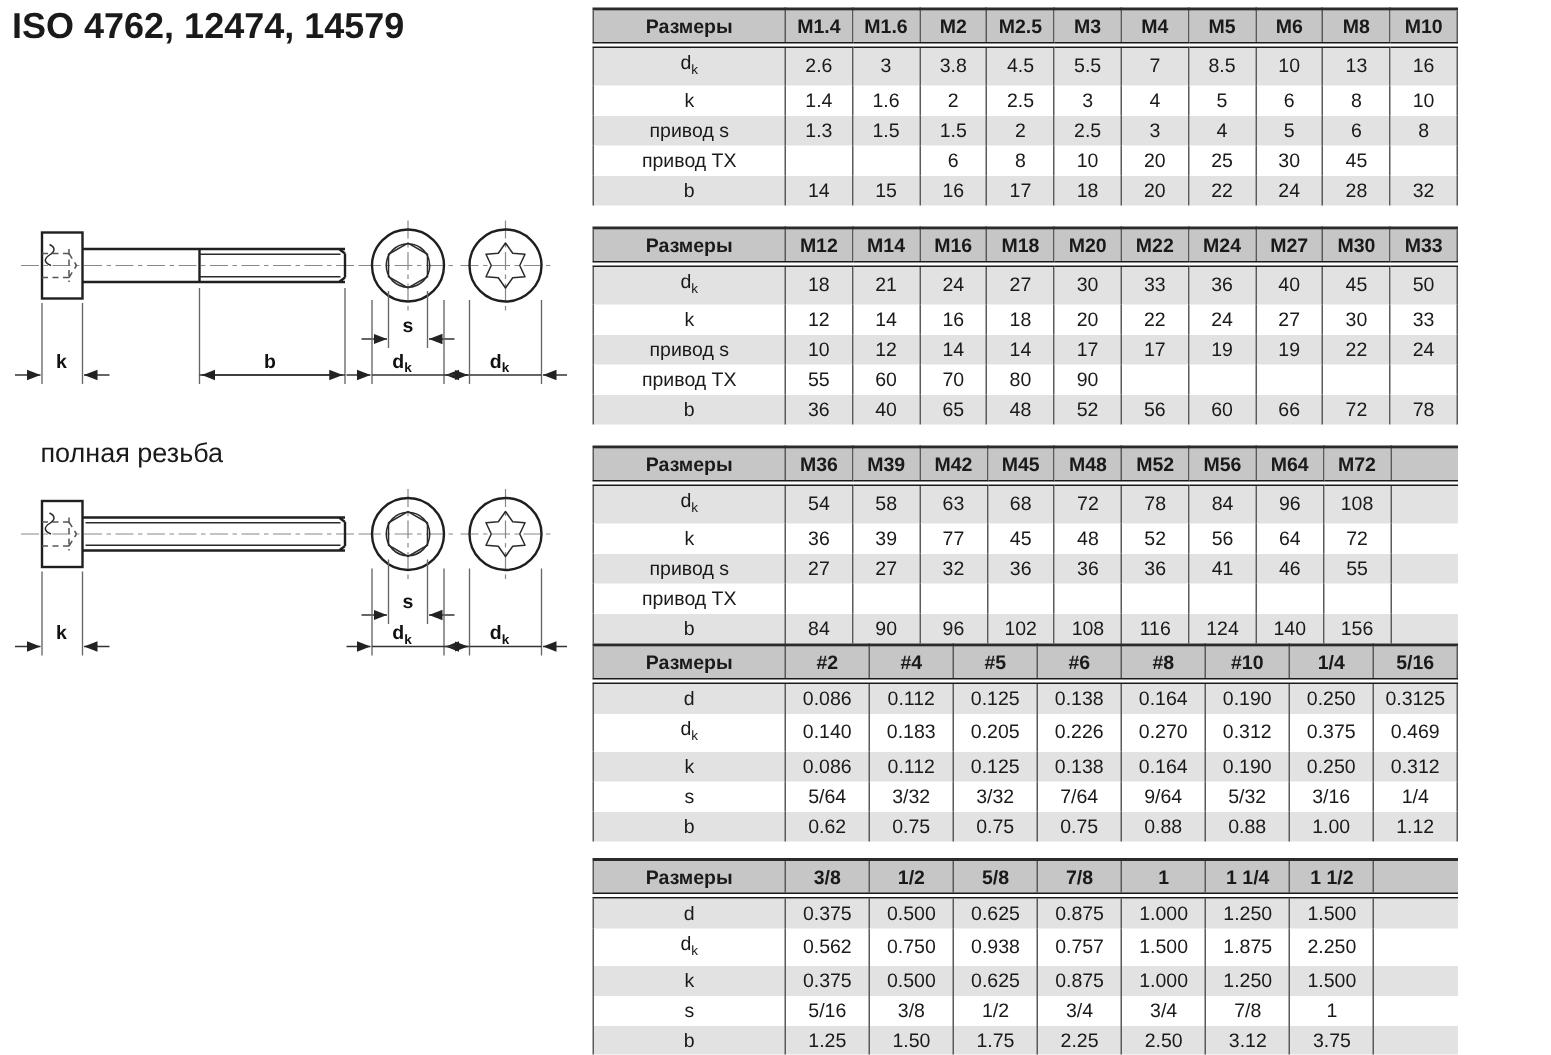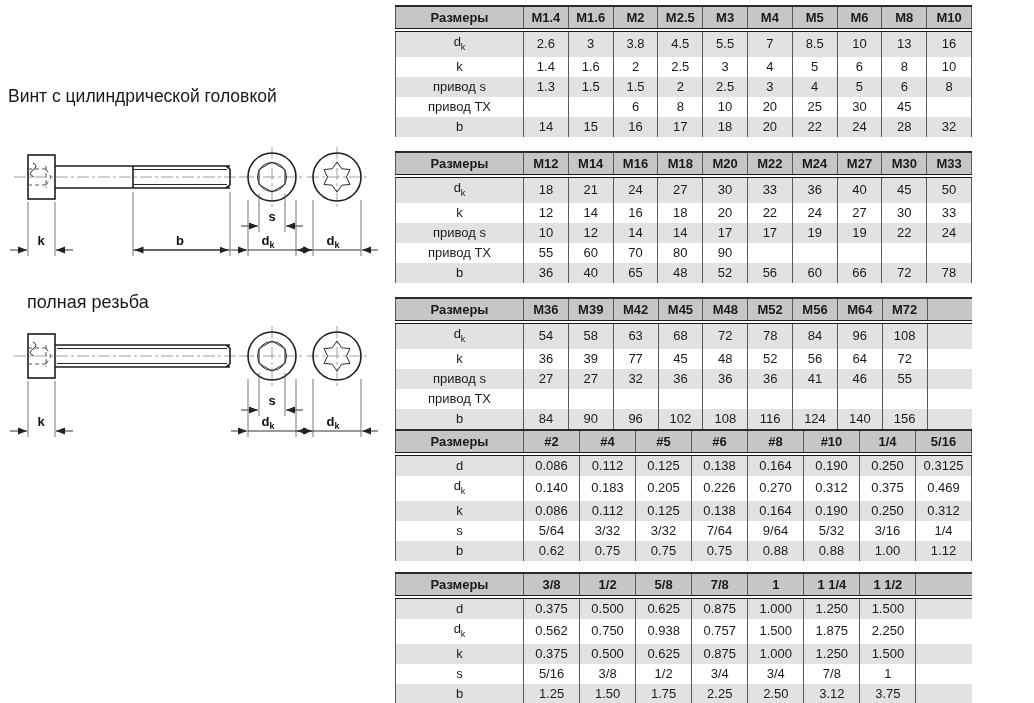--- a/index.html
+++ b/index.html
@@ -59,23 +59,23 @@
   .dim-table tr.alt td{background:var(--table-row-alt-bg,#e2e2e2);}
   .dim-table td{background:var(--table-row-bg,#ffffff);}
   .dim-table sub{font-size:9px;}
 </style>
 </head>
 <body>
 
 <div class="page">
 
   <div class="title">
+    <div>ISO 4762, 12474, 14579</div>
   </div>
 
-  <div class="subtitle">Винт с цилиндрической головкой</div>
 
   <svg class="draw draw1" width="390" height="135" viewBox="0 0 390 135">
     <defs>
       <marker id="arrA" markerWidth="10" markerHeight="8" refX="9" refY="4" orient="auto" markerUnits="userSpaceOnUse">
         <path d="M0,0.5 L9,4 L0,7.5 z" fill="#222"></path>
       </marker>
     </defs>
     <g>
       <line class="centerln" x1="14" y1="37" x2="242" y2="37"></line>
       <rect class="outline" x="28" y="15" width="27" height="44" fill="#fff"></rect>

